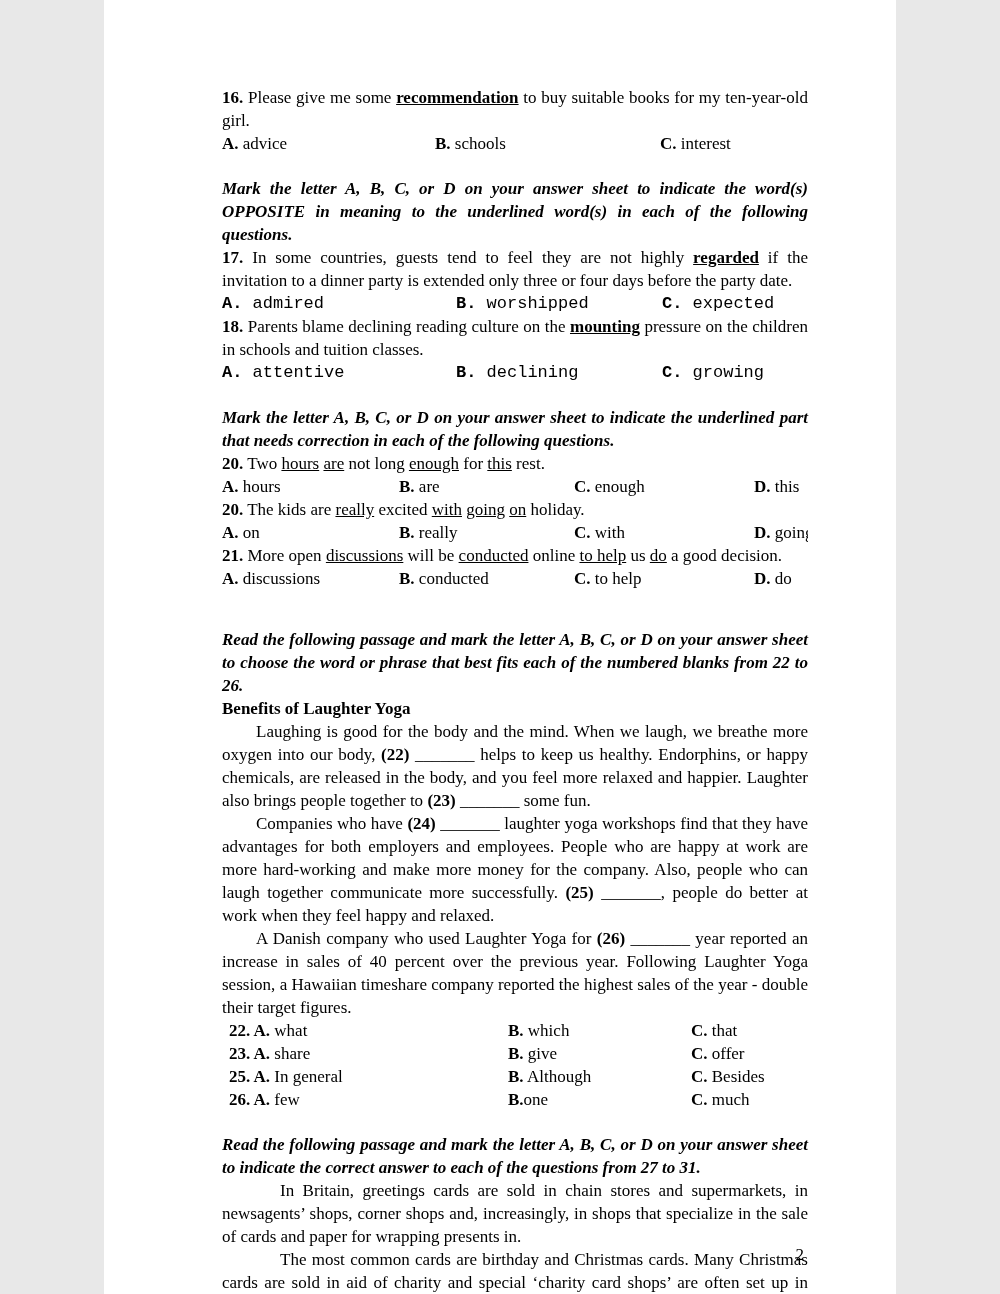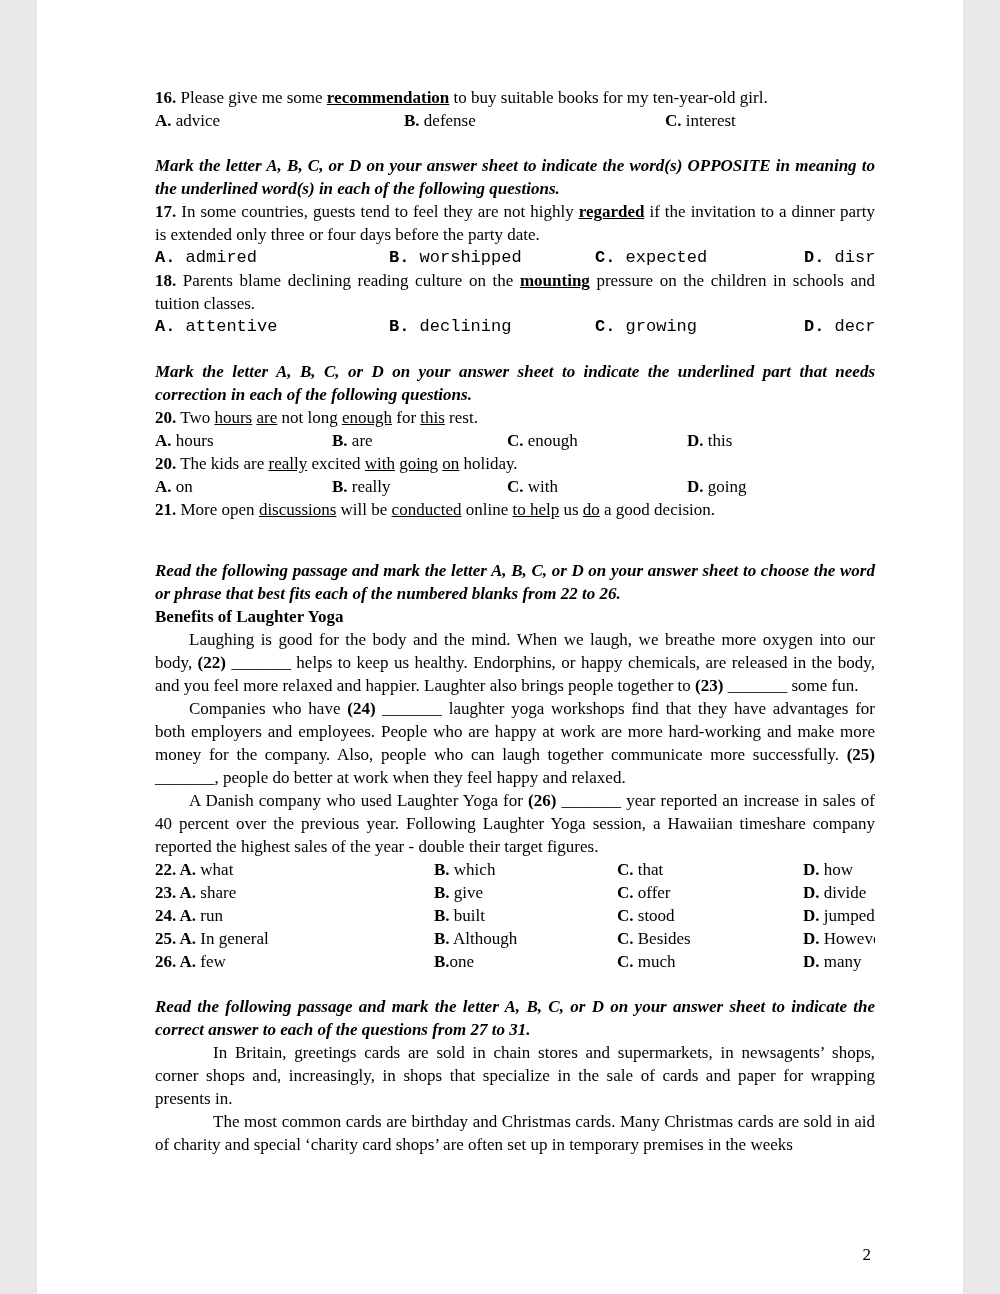--- a/index.html
+++ b/index.html
@@ -1,53 +1,53 @@
 <!DOCTYPE html>
 <html><head>
 <meta charset="utf-8">
 <style>
   html,body{margin:0;padding:0;background:#e8e8e8;}
   .page{
     position:relative;
-    width:926px;height:1294px;
+    width:792px;height:1294px;
     margin:0 auto;
     background:#ffffff;
     box-sizing:border-box;
     padding:86px 88px 0 118px;
     font-family:"Liberation Serif","DejaVu Serif",serif;
     font-size:17px;line-height:23px;color:#000;
     overflow:hidden;
   }
   .line{text-align:justify;}
   .b{font-weight:bold;}
   .i{font-style:italic;}
   .u{text-decoration:underline;}
   .hdr{font-weight:bold;font-style:italic;text-align:justify;}
   .title{font-weight:bold;}
   .ind1{text-indent:34px;}
   .ind2{text-indent:58px;}
   .mt1{margin-top:22px;}
   .mt2{margin-top:38px;}
   .opts{display:grid;}
-  .og1{grid-template-columns:213px 225px 210px auto;gap:36px;}
+  .og1{grid-template-columns:213px 225px 210px auto;}
   .og2{grid-template-columns:234px 206px 209px auto;font-family:Liberation Mono, monospace;}
   .og3{grid-template-columns:177px 175px 180px auto;}
-  .og5{grid-template-columns:279px 183px 186px auto;}
+  .og5{grid-template-columns:279px 183px 186px auto;margin-left:7px;}
   .opt{white-space:nowrap;overflow:hidden;}
   .page-number{position:absolute;right:92px;bottom:28px;font-family:"Liberation Serif","DejaVu Serif",serif;font-size:17px;}
 </style>
 </head>
 <body>
 
 <div class="page">
   <div id="doc">
       <div class="line"><span class="b">16.</span><span> Please give me some </span><span class="b u">recommendation</span><span> to buy suitable books for my ten-year-old girl.</span></div>
       <div class="opts og1">
         <div class="opt"><span class="b">A.</span><span> advice</span></div>
-        <div class="opt"><span class="b">B.</span><span> defense</span></div>
+        <div class="opt"><span class="b">B.</span><span> schools</span></div>
         <div class="opt"><span class="b">C.</span><span> interest</span></div>
         <div class="opt"><span class="b">D.</span><span> question</span></div>
       </div>
       <div class="line hdr mt1"><span class="b i">Mark the letter A, B, C, or D on your answer sheet to indicate the word(s) OPPOSITE in meaning to the underlined word(s) in each of the following questions.</span></div>
       <div class="line"><span class="b">17.</span><span> In some countries, guests tend to feel they are not highly </span><span class="b u">regarded</span><span> if the invitation to a dinner party is extended only three or four days before the party date.</span></div>
       <div class="opts og2">
         <div class="opt"><span class="b">A.</span><span> admired</span></div>
         <div class="opt"><span class="b">B.</span><span> worshipped</span></div>
         <div class="opt"><span class="b">C.</span><span> expected</span></div>
         <div class="opt"><span class="b">D.</span><span> disrespected</span></div>
@@ -68,42 +68,42 @@
         <div class="opt"><span class="b">D.</span><span> this</span></div>
       </div>
       <div class="line"><span class="b">20.</span><span> The kids are </span><span class="u">really</span><span> excited </span><span class="u">with</span><span> </span><span class="u">going</span><span> </span><span class="u">on</span><span> holiday.</span></div>
       <div class="opts og3">
         <div class="opt"><span class="b">A.</span><span> on</span></div>
         <div class="opt"><span class="b">B.</span><span> really</span></div>
         <div class="opt"><span class="b">C.</span><span> with</span></div>
         <div class="opt"><span class="b">D.</span><span> going</span></div>
       </div>
       <div class="line"><span class="b">21.</span><span> More open </span><span class="u">discussions</span><span> will be </span><span class="u">conducted</span><span> online </span><span class="u">to help</span><span> us </span><span class="u">do</span><span> a good decision.</span></div>
+      <div class="opts og3">
+        <div class="opt"><span class="b">A.</span><span> discussions</span></div>
+        <div class="opt"><span class="b">B.</span><span> conducted</span></div>
+        <div class="opt"><span class="b">C.</span><span> to help</span></div>
+        <div class="opt"><span class="b">D.</span><span> do</span></div>
+      </div>
       <div class="line hdr mt2"><span class="b i">Read the following passage and mark the letter A, B, C, or D on your answer sheet to choose the word or phrase that best fits each of the numbered blanks from 22 to 26.</span></div>
       <div class="line title"><span class="b">Benefits of Laughter Yoga</span></div>
       <div class="line ind1"><span>Laughing is good for the body and the mind. When we laugh, we breathe more oxygen into our body, </span><span class="b">(22)</span><span> _______ helps to keep us healthy. Endorphins, or happy chemicals, are released in the body, and you feel more relaxed and happier. Laughter also brings people together to </span><span class="b">(23)</span><span> _______ some fun.</span></div>
       <div class="line ind1"><span>Companies who have </span><span class="b">(24)</span><span> _______ laughter yoga workshops find that they have advantages for both employers and employees. People who are happy at work are more hard-working and make more money for the company. Also, people who can laugh together communicate more successfully. </span><span class="b">(25)</span><span> _______, people do better at work when they feel happy and relaxed.</span></div>
       <div class="line ind1"><span>A Danish company who used Laughter Yoga for </span><span class="b">(26)</span><span> _______ year reported an increase in sales of 40 percent over the previous year. Following Laughter Yoga session, a Hawaiian timeshare company reported the highest sales of the year - double their target figures.</span></div>
       <div class="opts og5">
         <div class="opt"><span class="b">22. </span><span class="b">A.</span><span> what</span></div>
         <div class="opt"><span class="b">B.</span><span> which</span></div>
         <div class="opt"><span class="b">C.</span><span> that</span></div>
         <div class="opt"><span class="b">D.</span><span> how</span></div>
       </div>
       <div class="opts og5">
         <div class="opt"><span class="b">23. </span><span class="b">A.</span><span> share</span></div>
         <div class="opt"><span class="b">B.</span><span> give</span></div>
         <div class="opt"><span class="b">C.</span><span> offer</span></div>
         <div class="opt"><span class="b">D.</span><span> divide</span></div>
-      </div>
-      <div class="opts og5">
-        <div class="opt"><span class="b">24. </span><span class="b">A.</span><span> run</span></div>
-        <div class="opt"><span class="b">B.</span><span> built</span></div>
-        <div class="opt"><span class="b">C.</span><span> stood</span></div>
-        <div class="opt"><span class="b">D.</span><span> jumped</span></div>
       </div>
       <div class="opts og5">
         <div class="opt"><span class="b">25. </span><span class="b">A.</span><span> In general</span></div>
         <div class="opt"><span class="b">B.</span><span> Although</span></div>
         <div class="opt"><span class="b">C.</span><span> Besides</span></div>
         <div class="opt"><span class="b">D.</span><span> However</span></div>
       </div>
       <div class="opts og5">
         <div class="opt"><span class="b">26. </span><span class="b">A.</span><span> few</span></div>
         <div class="opt"><span class="b">B.</span><span>one</span></div>

